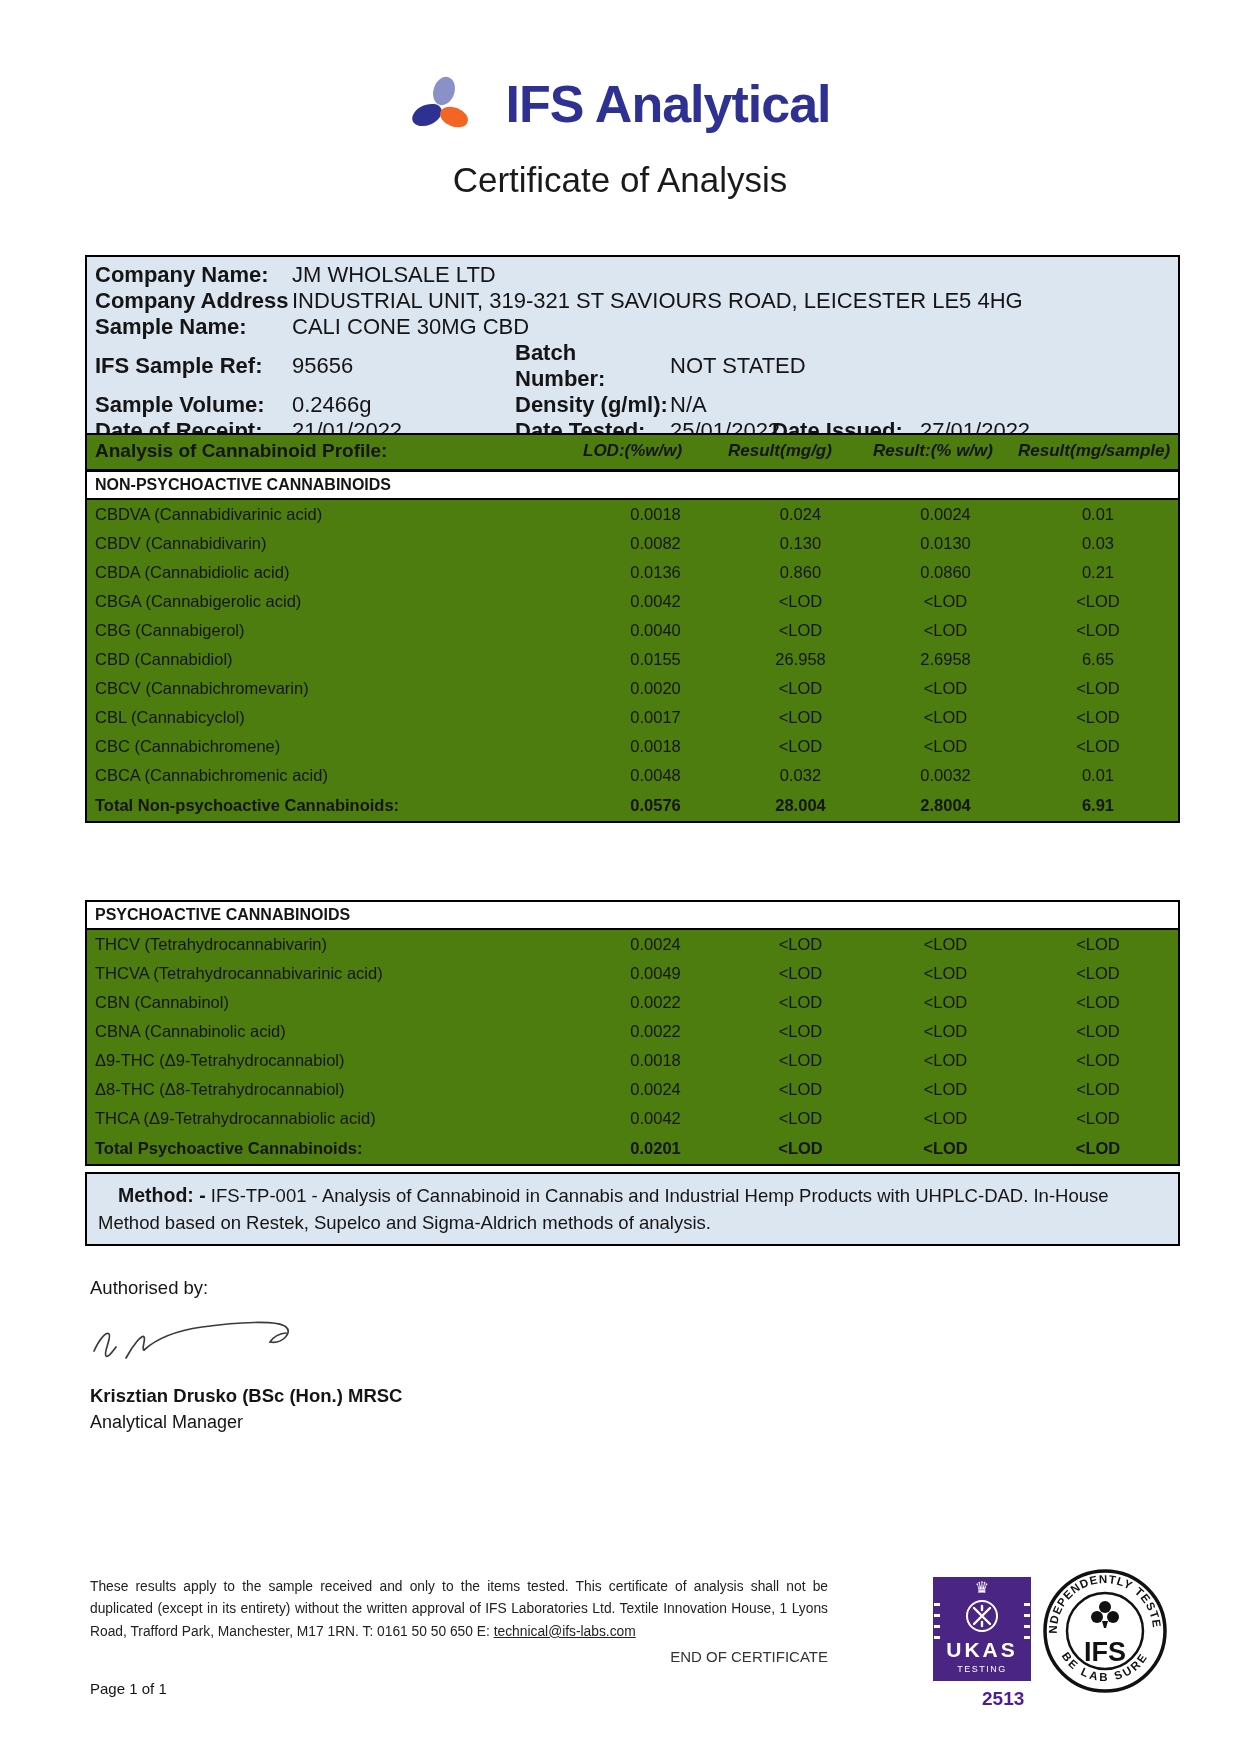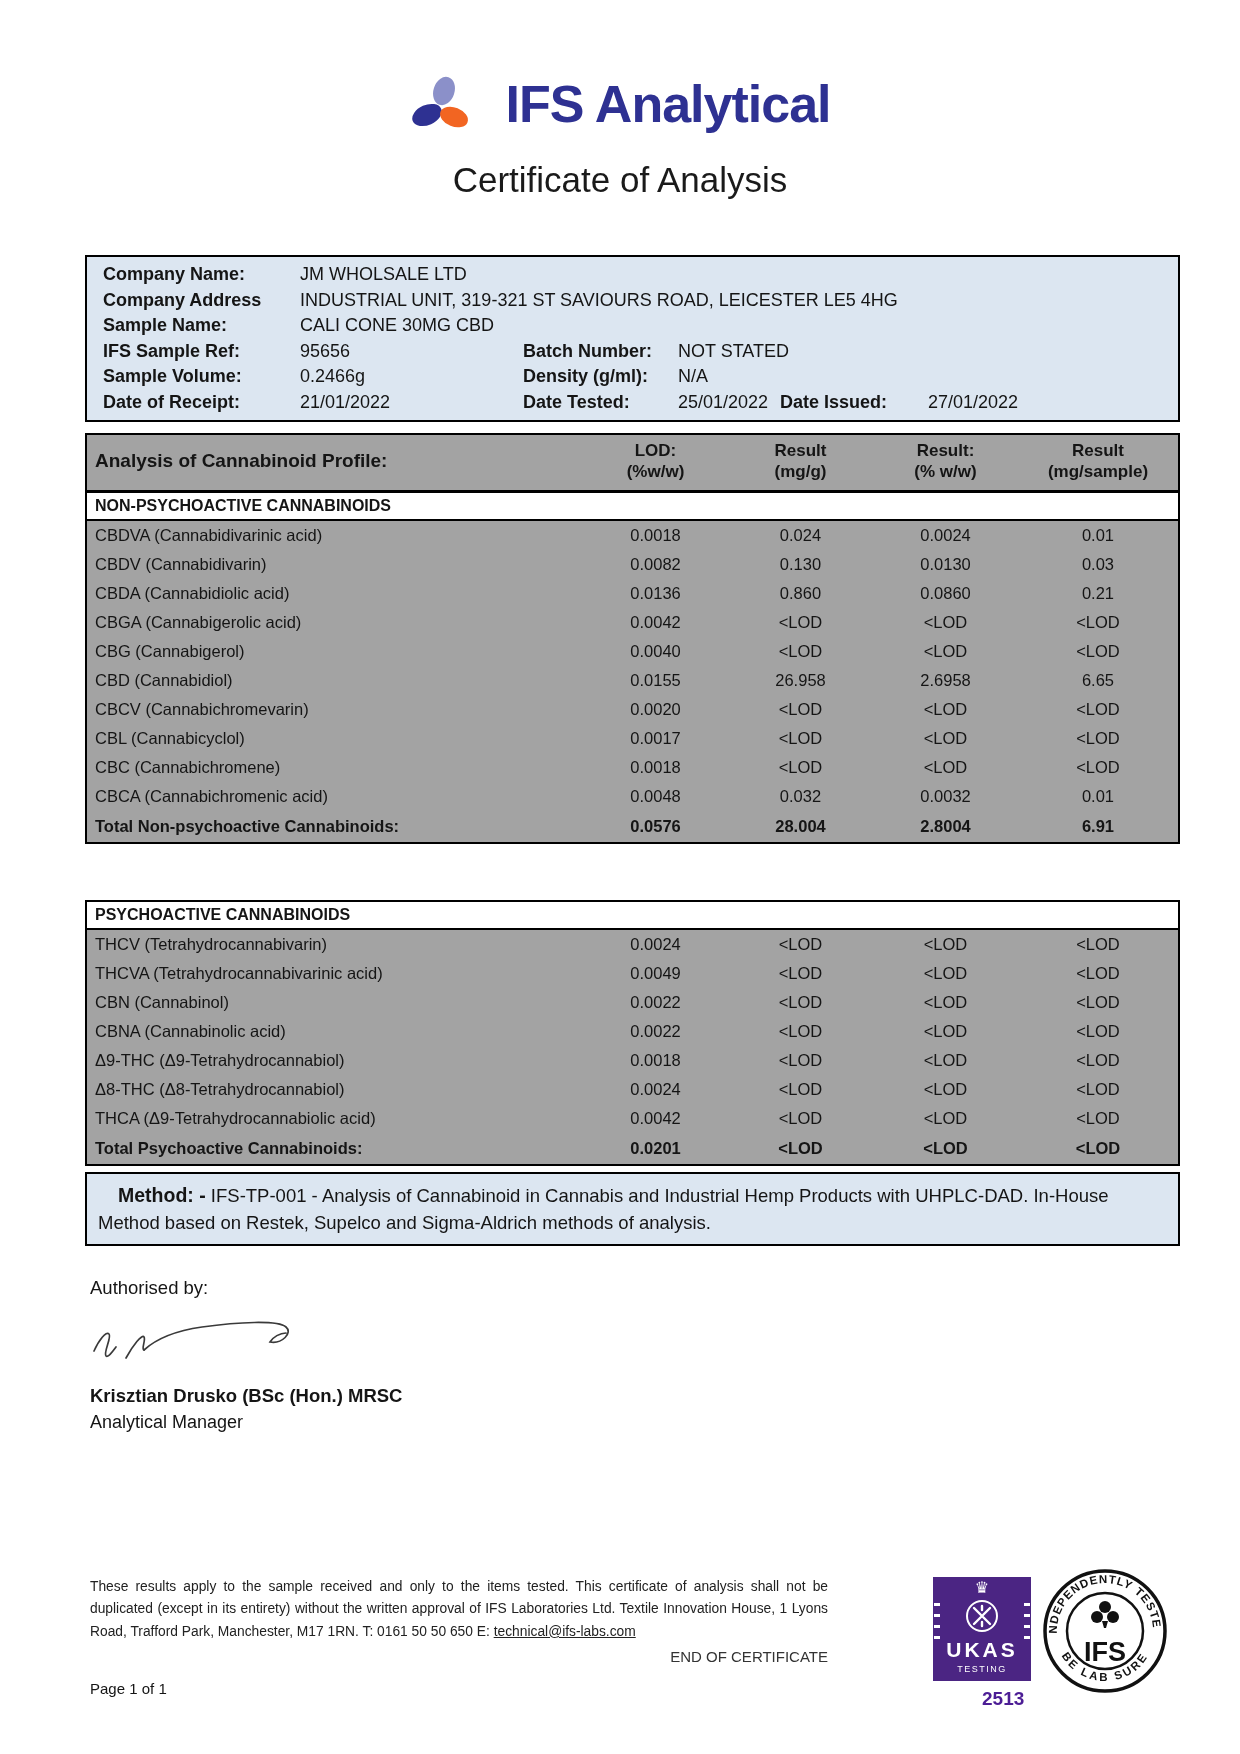--- a/index.html
+++ b/index.html
@@ -6,36 +6,36 @@
   .page{position:relative;width:1240px;height:1754px;margin:0 auto;background:#ffffff;
         font-family:"Liberation Sans",sans-serif;color:#151515;overflow:hidden;}
 
   
   .brand-row{position:absolute;top:74px;left:0;width:100%;display:flex;justify-content:center;align-items:center;gap:30px;}
   .brand-text{font-size:52px;font-weight:bold;color:#2e3192;letter-spacing:-1px;}
   .doc-title{position:absolute;top:160px;left:0;width:100%;text-align:center;font-size:35px;color:#1a1a1a;}
 
   
   .info-table{position:absolute;left:85px;top:255px;width:1095px;box-sizing:border-box;
-              background:#dce6f1;border:2px solid #000;padding:5px 8px;font-size:18px;}
+              background:#dce6f1;border:2px solid #000;padding:5px 0;font-size:22px;}
   .info-row{display:grid;grid-template-columns:197px 223px 155px 102px 148px auto;
             align-items:center;min-height:25.5px;padding:0 8px;}
   .info-label{font-weight:bold;}
   .span-all{grid-column:2 / -1;}
 
   
   .table{position:absolute;left:85px;width:1095px;box-sizing:border-box;border:2px solid #000;
-         background:#a3a3a3;font-size:16.5px;}
+         background:#4d7c0f;font-size:16.5px;}
   .t1{top:433px;}
   .t2{top:900px;}
   .t-head{display:flex;align-items:center;border-bottom:3px solid #000;padding:5px 0 7px 0;}
   .th-title{flex:1;padding-left:8px;font-weight:bold;font-size:19px;}
   .t-col{width:145px;text-align:center;}
   .t-col.last{width:160px;}
-  .two-line{display:flex;flex-direction:column;line-height:1.25;font-weight:bold;font-size:17px;}
+  .two-line{display:flex;line-height:1.25;font-weight:bold;font-size:17px;font-style:italic;}
   .t-section{background:#ffffff;font-weight:bold;font-size:16px;padding:4px 8px;border-bottom:2.5px solid #000;}
   .t-row{display:flex;align-items:center;min-height:29px;}
   .t-name{flex:1;padding-left:8px;}
   .t-row.total{font-weight:bold;min-height:31px;}
 
   
   .method-box{position:absolute;left:85px;top:1172px;width:1095px;box-sizing:border-box;
               border:2px solid #000;background:#dce6f1;padding:7px 11px;font-size:18.5px;line-height:1.45;}
   .method-label{font-weight:bold;font-size:19.5px;margin-left:20px;}
 

